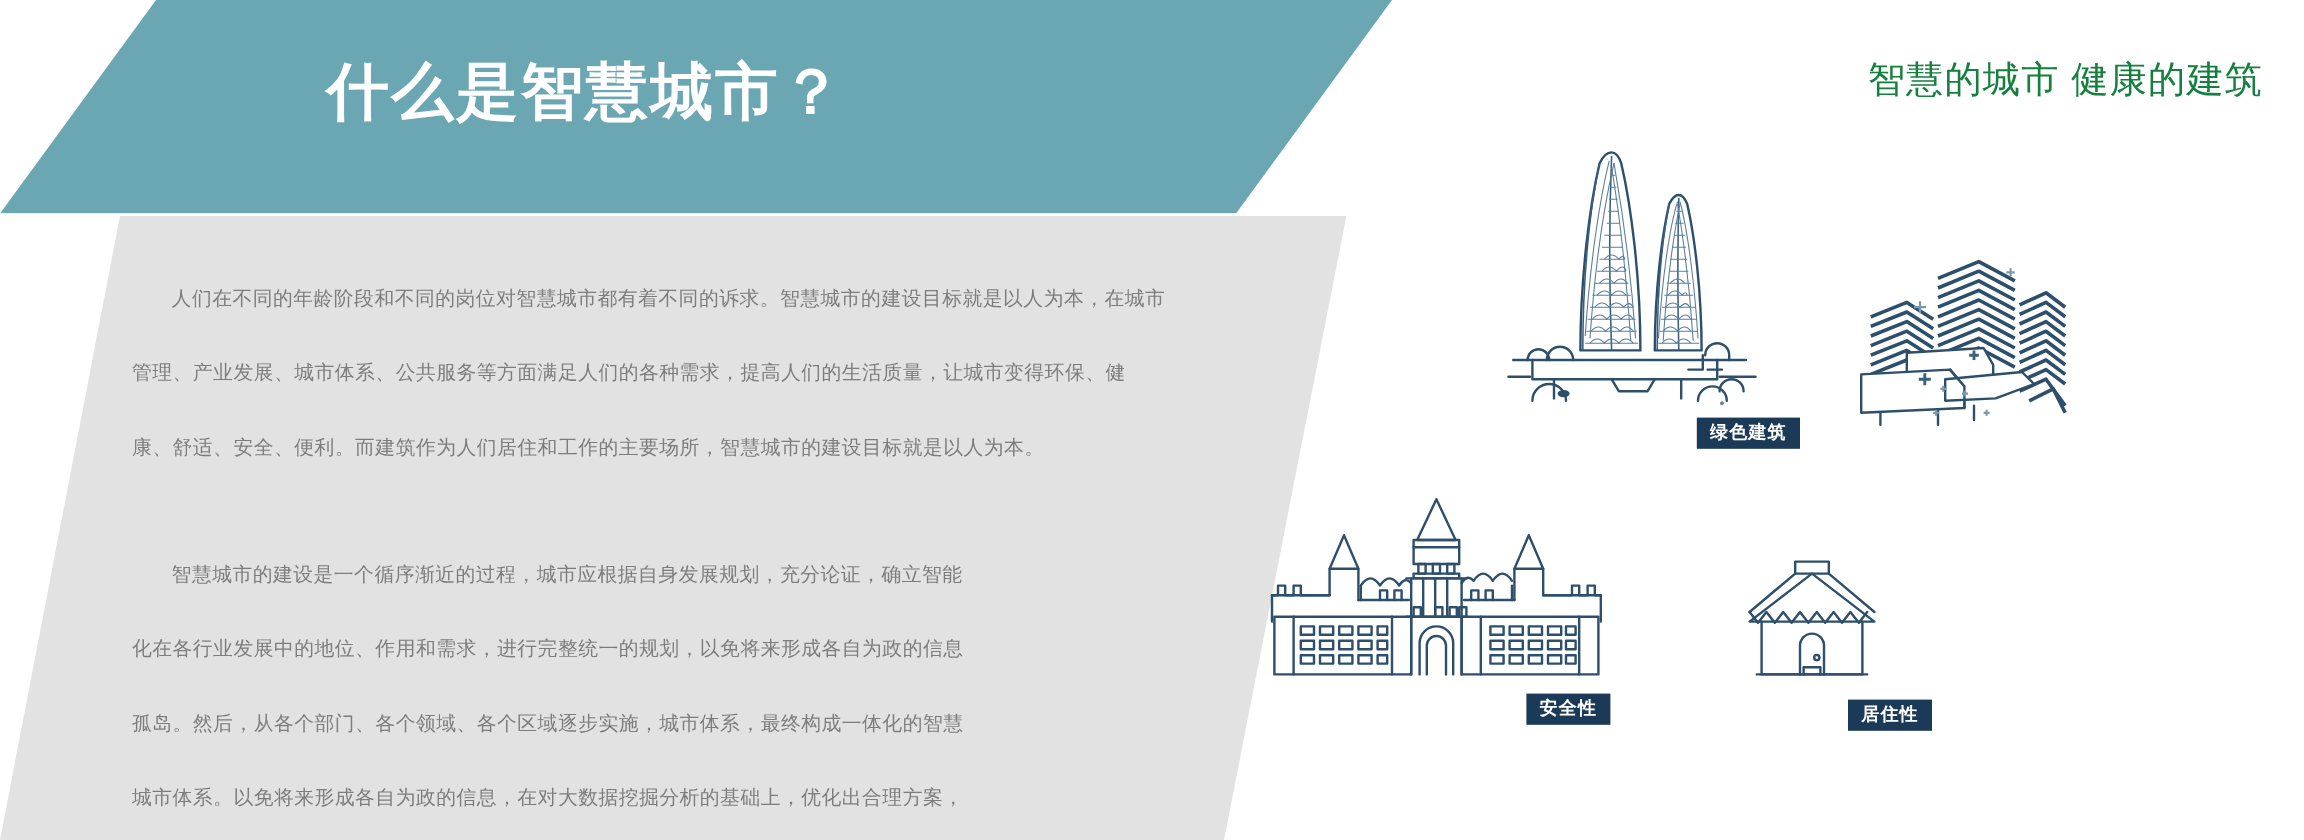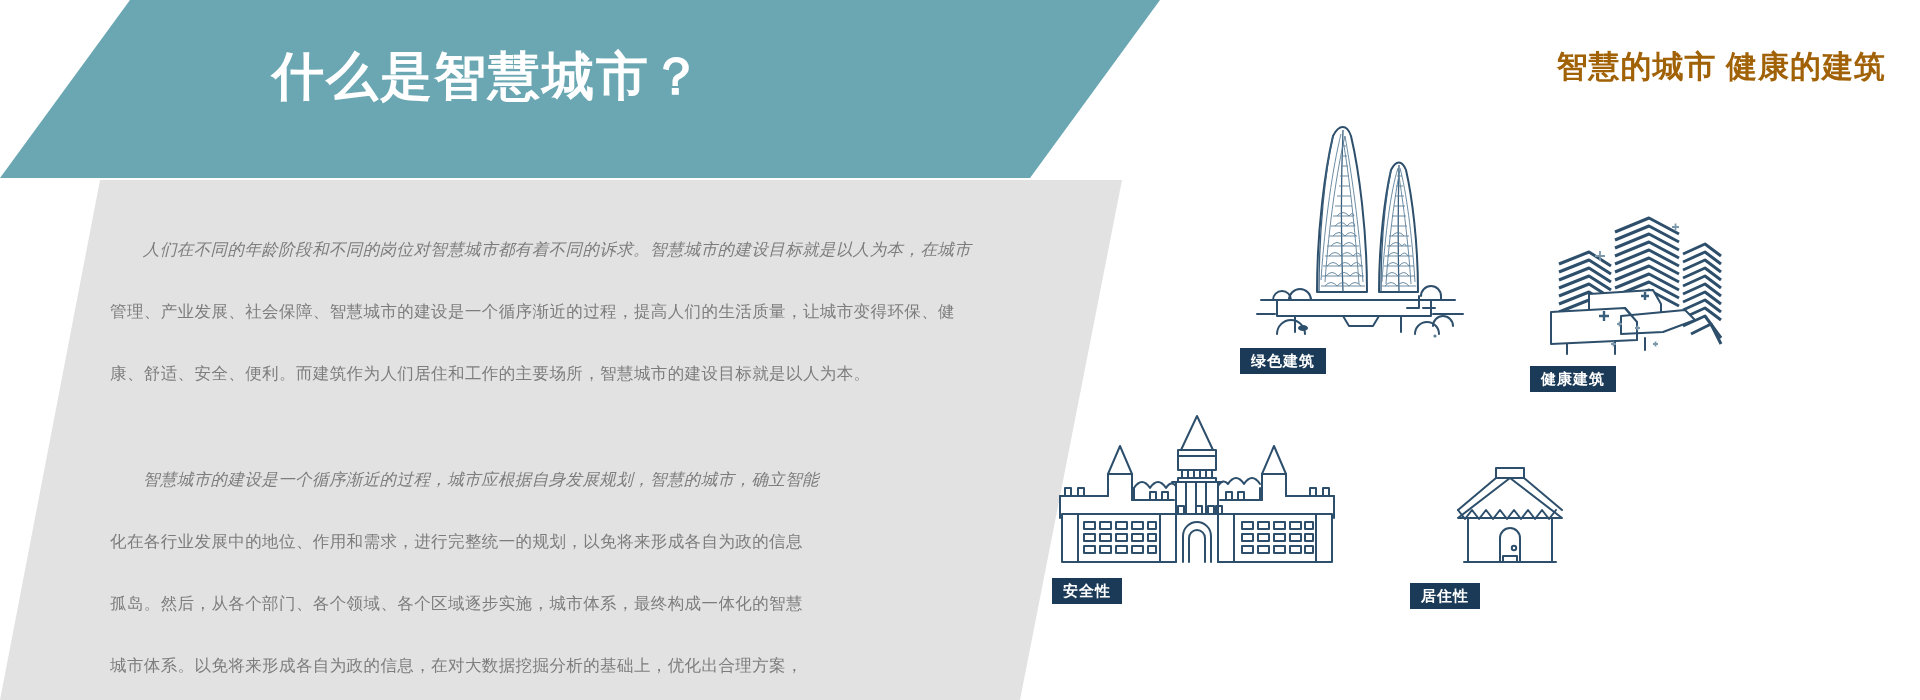--- a/index.html
+++ b/index.html
@@ -20,44 +20,44 @@
   }
   .title-text {
     position: absolute; left: 272px; top: 42px;
     font-size: 52px; font-weight: 700; color: #ffffff;
     letter-spacing: 2px; white-space: nowrap;
   }
 
   
   .headline {
     position: absolute; right: 34px; top: 46px;
-    font-size: 31px; font-weight: 700; color: #a16207;
+    font-size: 31px; font-weight: 400; color: #15803d;
     letter-spacing: 1px; white-space: nowrap;
   }
 
   
   .body-panel {
     position: absolute; left: 0px; top: 180px;
     width: 1122px; height: 520px;
     background: #E2E2E2;
     clip-path: polygon(100px 0, 1122px 0, 1020px 520px, 0 520px);
   }
   .body-text {
     position: absolute; left: 110px; top: 218px;
     width: 910px;
     color: #7D7D7D; font-size: 16.5px; line-height: 62px;
     letter-spacing: 0.4px;
   }
   .body-text p { margin: 0; }
-  .body-text p.indent { text-indent: 2em; font-style: italic; }
+  .body-text p.indent { text-indent: 2em; }
   .para-gap { height: 44px; }
 
   
   .icon-area { position: absolute; left: 1040px; top: 110px; width: 880px; height: 580px; }
-  .icon-cell { position: absolute; text-align: left; text-decoration: underline; }
+  .icon-cell { position: absolute; text-align: right; text-decoration: underline; }
   .icon-cell svg { display: block; margin: 0 auto; }
   .badge {
     display: inline-block;
     background: #1B3A57; color: #ffffff;
     font-size: 15px; font-weight: 700;
     padding: 5px 11px 6px; letter-spacing: 1px;
     white-space: nowrap; line-height: 1;
   }
   .badge-wrap { margin-top: 8px; }
 
@@ -81,24 +81,24 @@
 
   <div class="title-banner"></div>
   <div class="title-text">什么是智慧城市？</div>
 
   <div class="headline">智慧的城市  健康的建筑</div>
 
   <div class="body-panel"></div>
 
   <div class="body-text">
     <p class="indent">人们在不同的年龄阶段和不同的岗位对智慧城市都有着不同的诉求。智慧城市的建设目标就是以人为本，在城市</p>
-    <p>管理、产业发展、社会保障、智慧城市的建设是一个循序渐近的过程，提高人们的生活质量，让城市变得环保、健</p>
+    <p>管理、产业发展、城市体系、公共服务等方面满足人们的各种需求，提高人们的生活质量，让城市变得环保、健</p>
     <p>康、舒适、安全、便利。而建筑作为人们居住和工作的主要场所，智慧城市的建设目标就是以人为本。</p>
     <div class="para-gap"></div>
-    <p class="indent">智慧城市的建设是一个循序渐近的过程，城市应根据自身发展规划，智慧的城市，确立智能</p>
+    <p class="indent">智慧城市的建设是一个循序渐近的过程，城市应根据自身发展规划，充分论证，确立智能</p>
     <p>化在各行业发展中的地位、作用和需求，进行完整统一的规划，以免将来形成各自为政的信息</p>
     <p>孤岛。然后，从各个部门、各个领域、各个区域逐步实施，城市体系，最终构成一体化的智慧</p>
     <p>城市体系。以免将来形成各自为政的信息，在对大数据挖掘分析的基础上，优化出合理方案，</p>
     <p>进行资源统筹，实现各方面的业务协同。</p>
   </div>
 
   <div class="icon-area">
 
     <div class="icon-cell cell-green">
       <svg width="230" height="230" viewBox="0 0 230 230">
@@ -216,23 +216,20 @@
         </g>
         <g fill="none" stroke="#7C98AD" stroke-width="1.8">
           <path d="M50 58 h10 M55 53 v10"></path>
           <path d="M127 29 h7 M130.5 25.5 v7"></path>
           <path d="M72 126 h5 M74.5 123.5 v5"></path>
           <path d="M90 130 h5 M92.5 127.5 v5"></path>
           <path d="M66 146 h5 M68.5 143.5 v5"></path>
           <path d="M108 146 h5 M110.5 143.5 v5"></path>
         </g>
       </svg>
-      <div class="badge-wrap">
-        <span class="badge">健康建筑</span>
-      </div>
     </div>
 
     <div class="icon-cell cell-live">
       <svg width="120" height="115" viewBox="0 0 120 115">
 
         <path class="ln" d="M46 8 h28 v10 h-28 z"></path>
 
         <path class="ln" d="M60 18 L8 58 h104 Z"></path>
         <path class="ln" d="M46 18 L8 50 M74 18 L112 50"></path>
 

